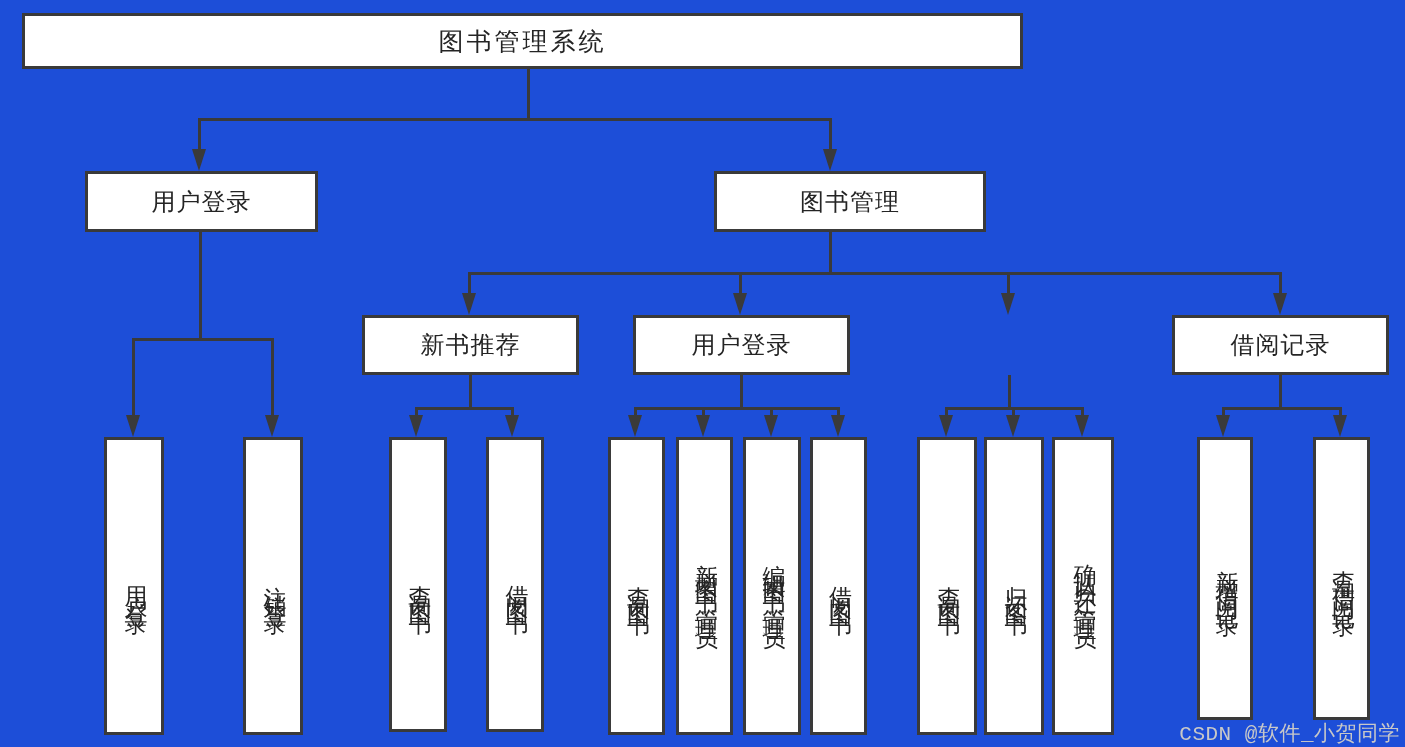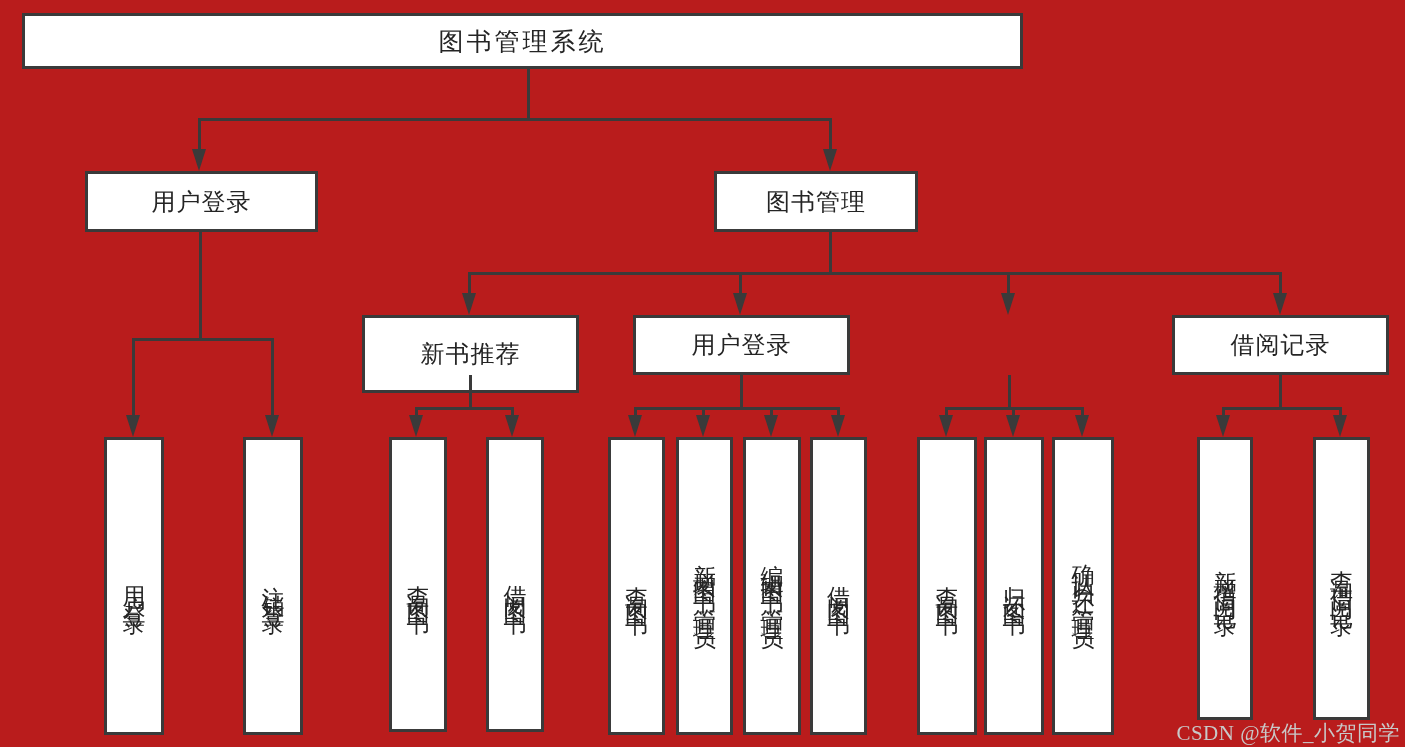--- a/index.html
+++ b/index.html
@@ -1,20 +1,20 @@
 <!DOCTYPE html>
 <html><head>
 <meta charset="utf-8">
 <style>
   html,body{margin:0;padding:0;background:#ffffff;}
   .canvas{
     position:relative;
     width:1405px;height:747px;
-    background:#b91c1c;
-    font-family:Liberation Serif, serif;
+    background:#1d4ed8;
+    font-family:Liberation Mono, monospace;
     overflow:hidden;
   }
   .box{
     position:absolute;
     background:#ffffff;
     border:3px solid #3a3a3a;
     box-sizing:border-box;
     display:flex;
     align-items:center;
     justify-content:center;
@@ -59,25 +59,25 @@
 
 <div class="canvas">
 
   <div class="box hlabel rootlabel" style="left:22px;top:13px;width:1001px;height:56px">
     <span>图书管理系统</span>
   </div>
 
   <div class="box hlabel" style="left:85px;top:171px;width:233px;height:61px">
     <span>用户登录</span>
   </div>
-  <div class="box hlabel" style="left:714px;top:171px;width:204px;height:61px">
+  <div class="box hlabel" style="left:714px;top:171px;width:272px;height:61px">
     <span>图书管理</span>
   </div>
 
-  <div class="box hlabel" style="left:362px;top:315px;width:217px;height:78px">
+  <div class="box hlabel" style="left:362px;top:315px;width:217px;height:60px">
     <span>新书推荐</span>
   </div>
   <div class="box hlabel" style="left:633px;top:315px;width:217px;height:60px">
     <span>用户登录</span>
   </div>
   <div class="box hlabel" style="left:1172px;top:315px;width:217px;height:60px">
     <span>借阅记录</span>
   </div>
 
   <div class="box vbox" style="left:104px;top:437px;width:60px;height:298px">

